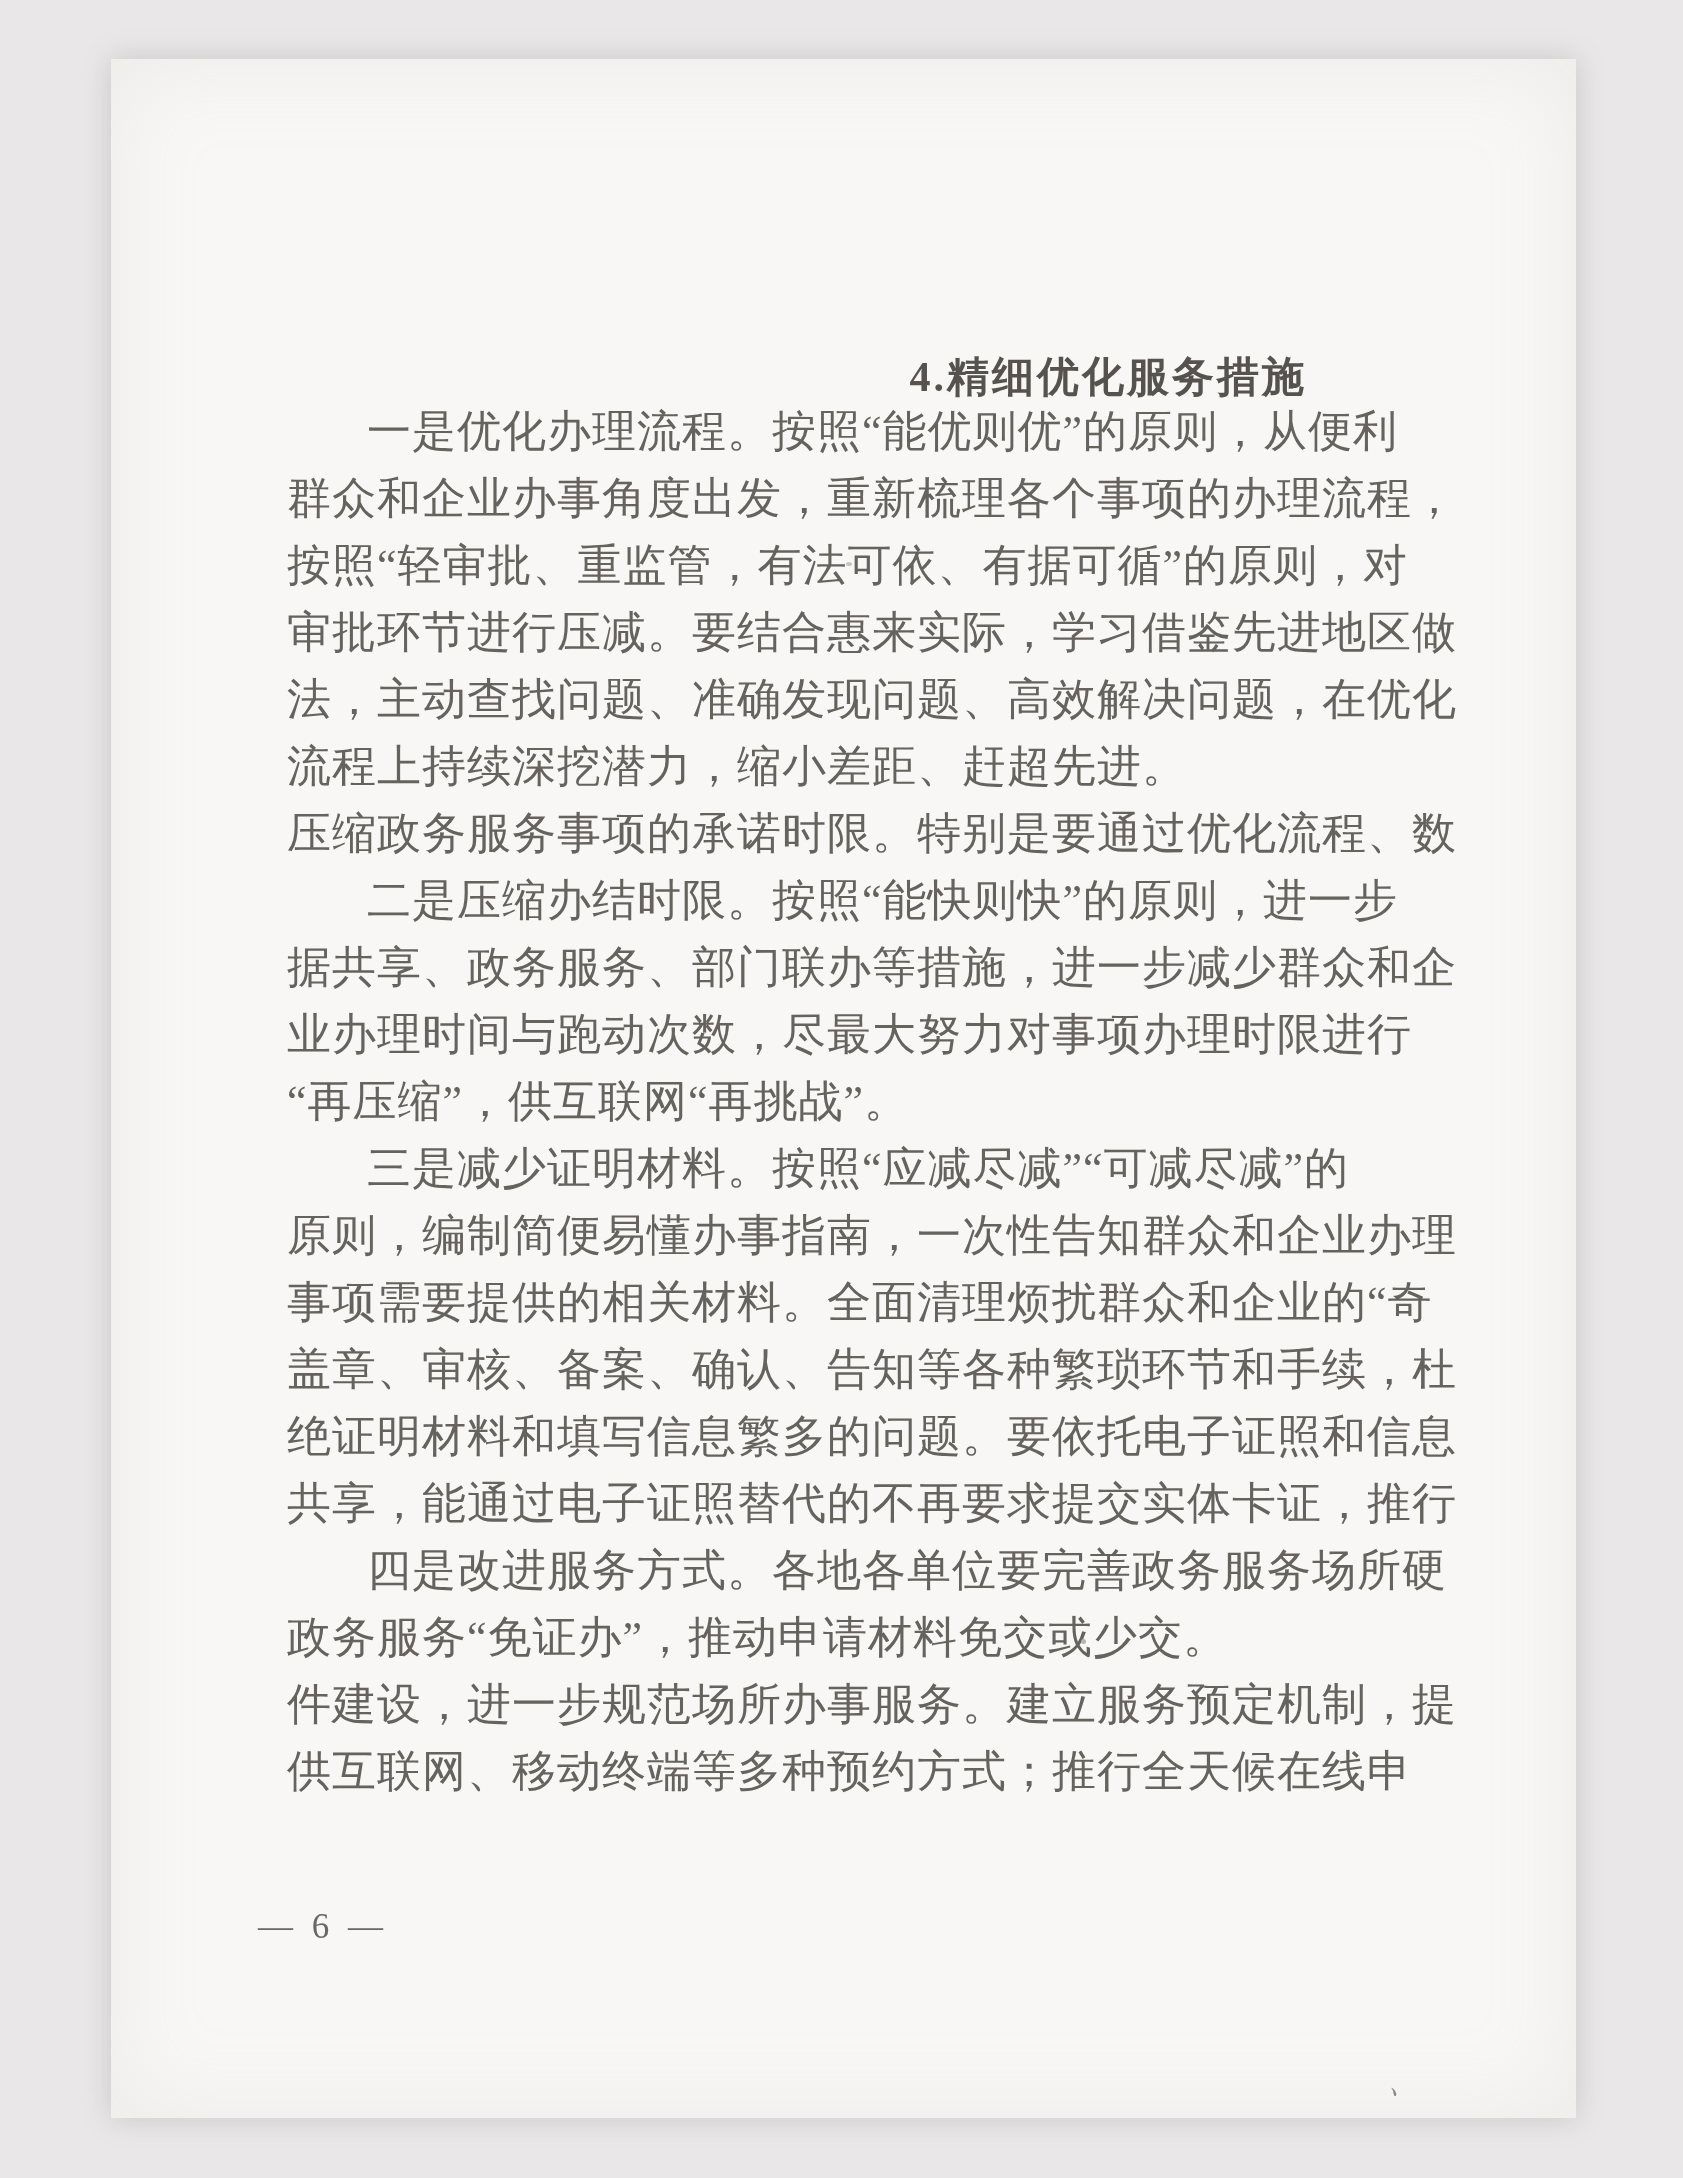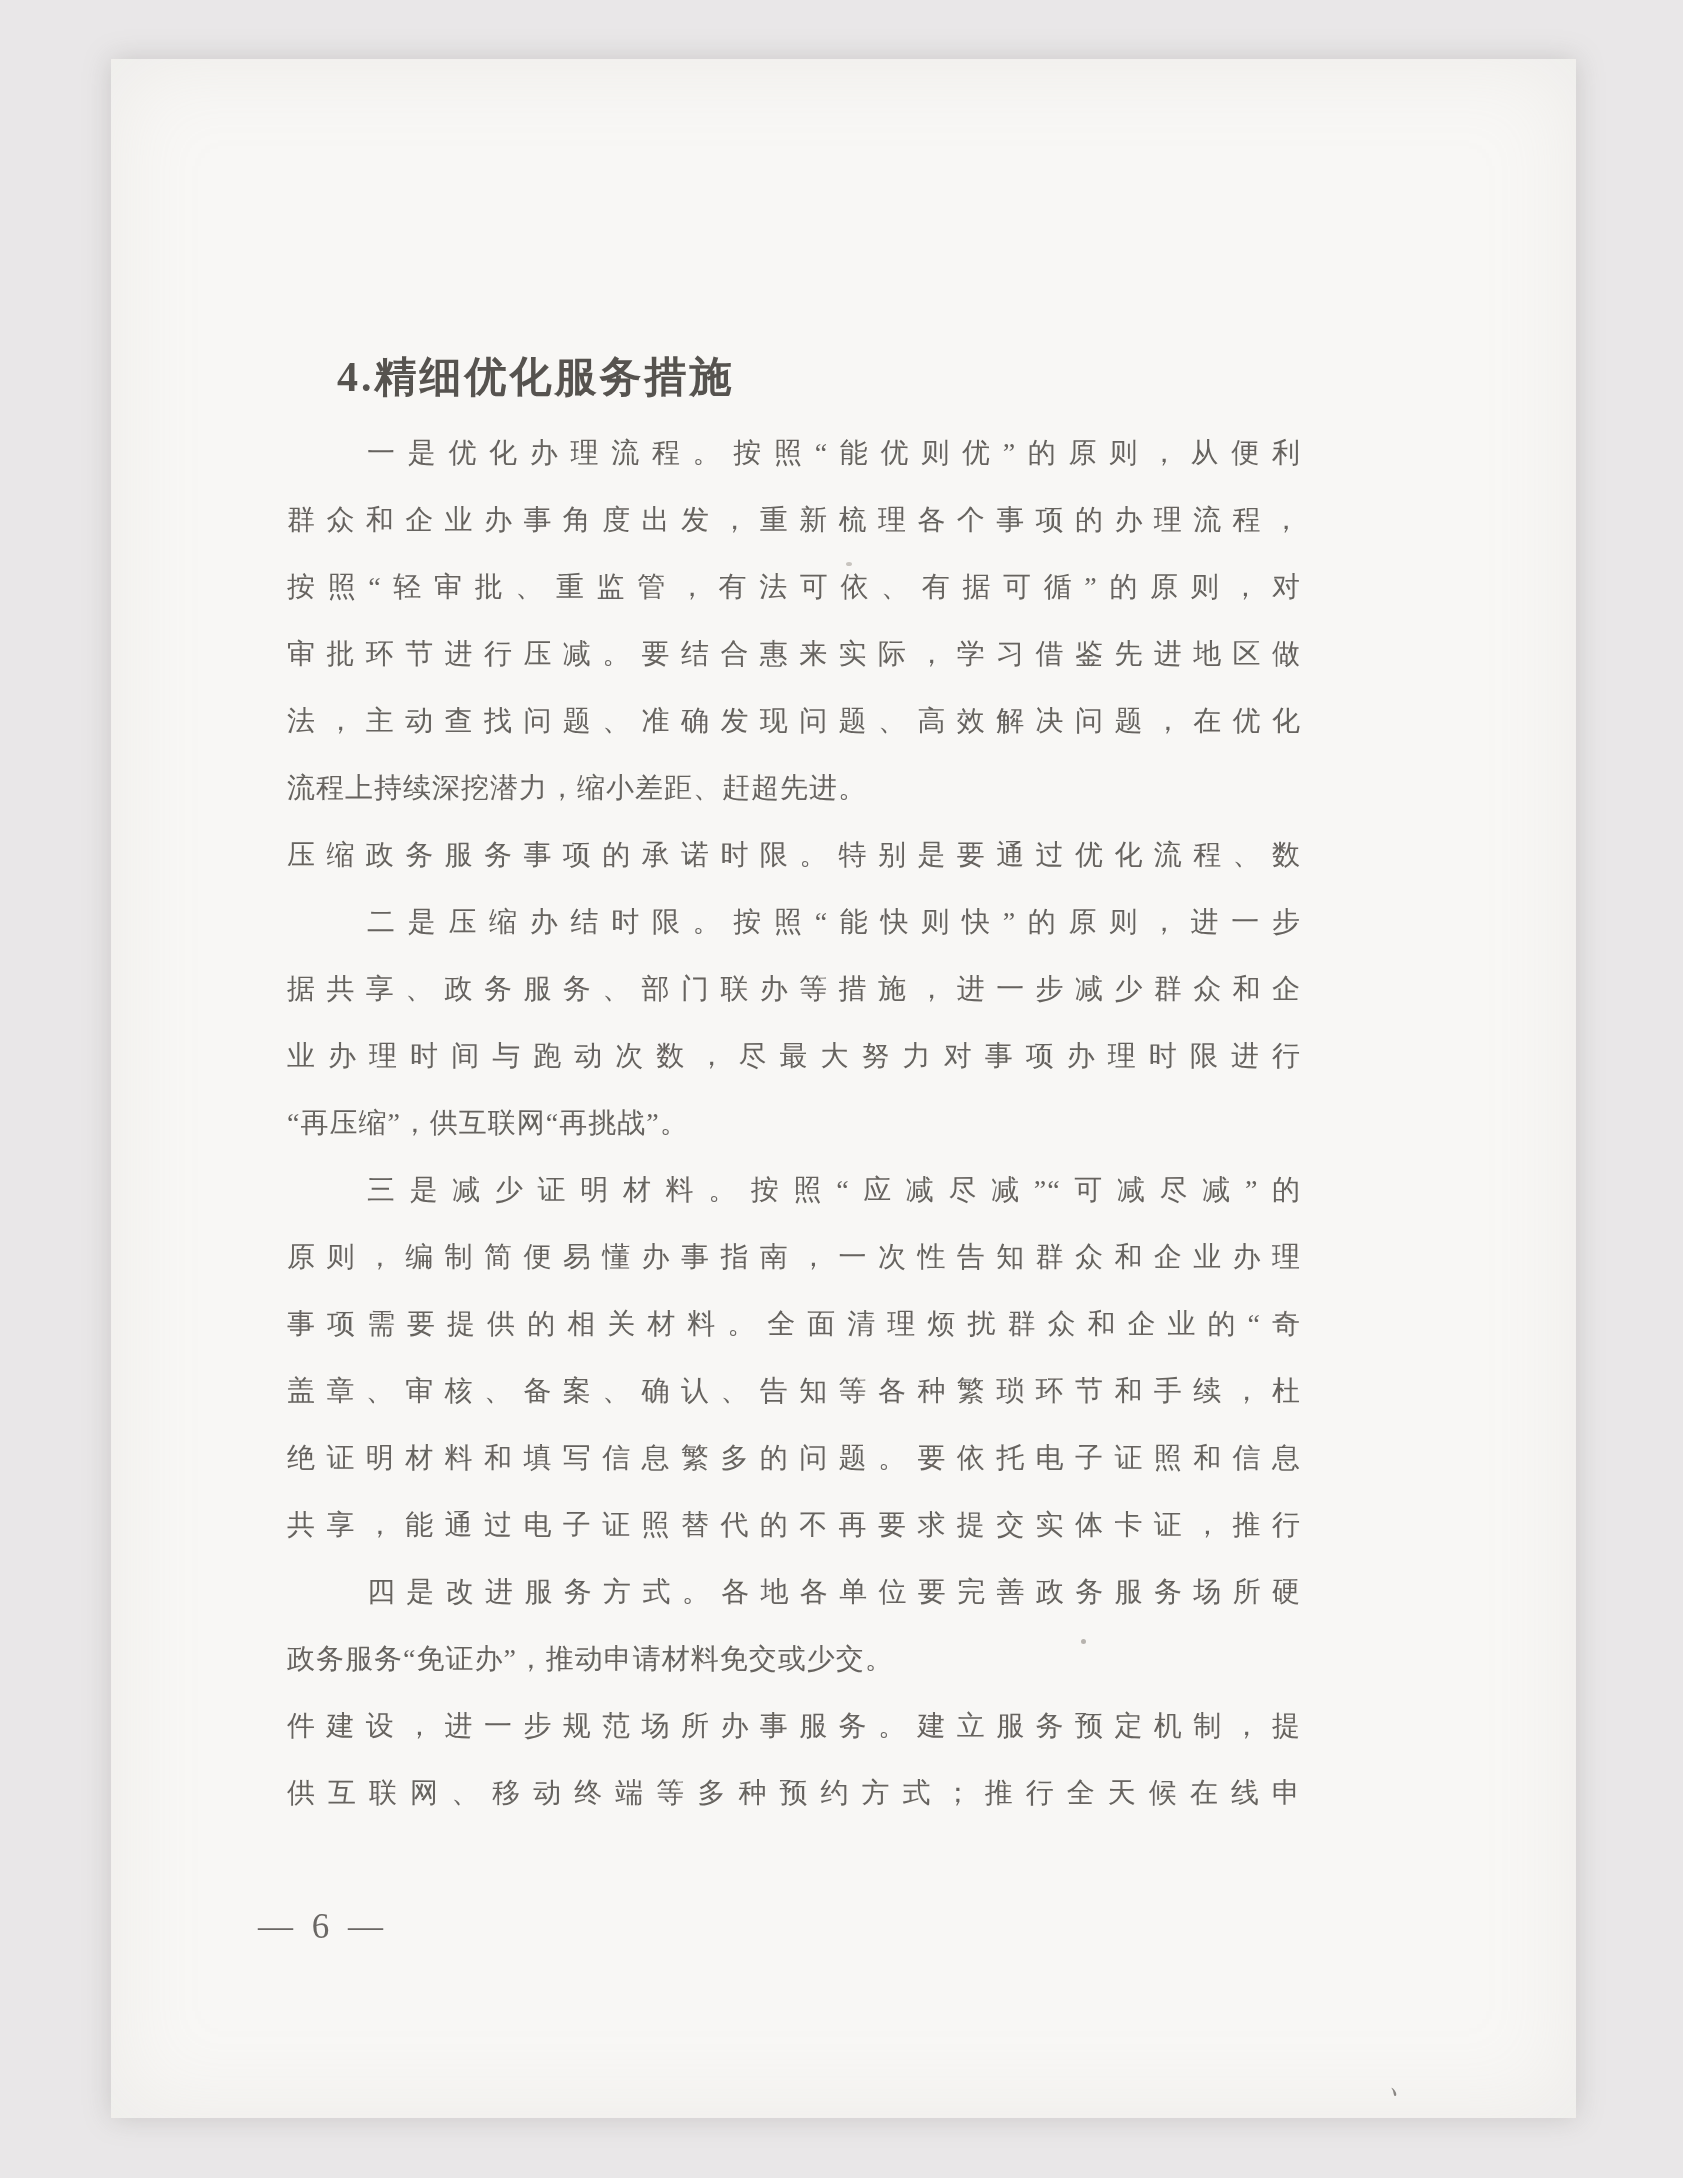--- a/index.html
+++ b/index.html
@@ -27,28 +27,29 @@
     margin: 0;
     top: 285px;             
     width: 1020px;
     height: 67px;
     line-height: 67px;
     text-indent: 50px;
     font-size: 42px;
     font-weight: 700;
     letter-spacing: 3px;
     color: #56534f;
+    text-align: right;
   }
   .body-text {
     position: absolute;
     left: 176px;            
-    top: 360px;             
+    top: 339px;             
     width: 1014px;
     color: #66635f;
-    font-size: 28px;
+    font-size: 44px;
   }
   .line {
     height: 67px;
     line-height: 67px;
     letter-spacing: 1px;
     text-align: justify;
     text-align-last: justify;
     white-space: nowrap;
   }
   .line.indent { text-indent: 80px; }

